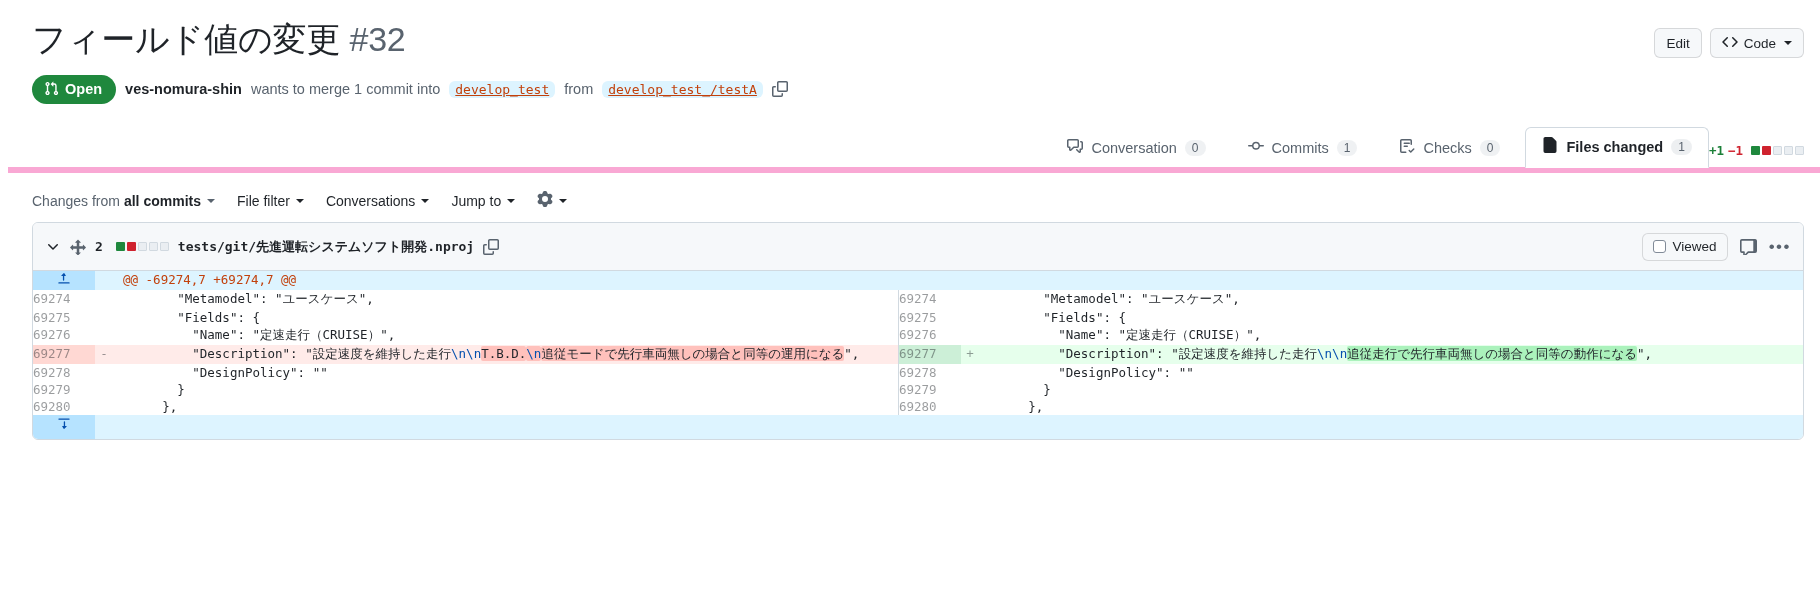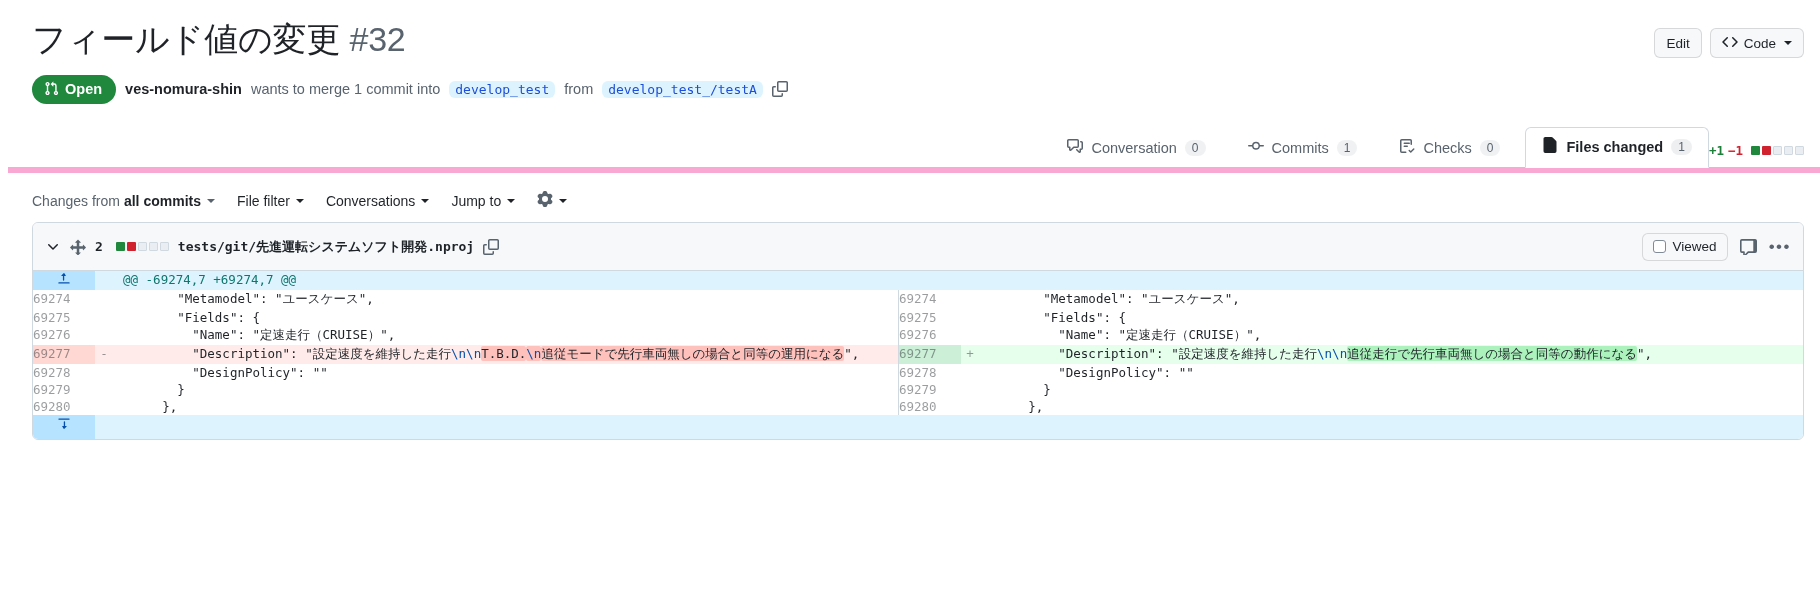--- a/index.html
+++ b/index.html
@@ -35,23 +35,23 @@
 
   .meta-row { display: flex; align-items: center; gap: 9px; margin-top: 14px; font-size: 14.5px; color: #59636e; }
   .state-badge {
     display: inline-flex; align-items: center; gap: 6px;
     background: #1f883d; color: #ffffff;
     border-radius: 999px; padding: 6px 14px 6px 12px;
     font-size: 14.5px; font-weight: 600; line-height: 1;
   }
   .author { color: #1f2328; font-weight: 600; }
   .branch-chip {
-    background: #ddf4ff; color: #1d4ed8;
+    background: #ddf4ff; color: #c2410c;
     border-radius: 6px; padding: 1px 6px;
-    font-family: "DejaVu Sans Mono", monospace; font-size: 13px;
+    font-family: "DejaVu Sans Mono", monospace; font-size: 13px; text-decoration: underline;
   }
   .copy-ico { cursor: pointer; color: #59636e; display:inline-flex; }
 
   
   .tabs-wrap {
     margin-top: 22px; padding: 0 24px;
     border-bottom: 6px solid #f9a8d4;
     display: flex; align-items: flex-end; justify-content: flex-end;
     position: relative;
   }
@@ -131,21 +131,21 @@
     width: 62px; text-align: left; padding-right: 10px !important;
     color: rgba(31,35,40,0.45); user-select: none; background: #ffffff;
     font-size: 12.5px;
   }
   .sign { width: 18px; text-align: center; color: rgba(31,35,40,0.45); user-select:none; }
   .code { padding-left: 4px !important; white-space: pre-wrap; word-break: break-all; color: #1f2328; }
   .row-ctx .num { background: #ffffff; }
   .wd-del { background: #ffc1bc; border-radius: 2px; }
   .wd-add { background: #abf2bc; border-radius: 2px; }
 
-  .hunk td { background: #ddf4ff; color: #0f766e; padding: 4px 0; }
+  .hunk td { background: #ddf4ff; color: #c2410c; padding: 4px 0; }
   .hunk .num { background: #b6e3ff; color: #0550ae; text-align: center; padding-right: 0 !important; }
   .hunk .code { padding-left: 10px !important; }
   .expand-ico { display: inline-block; line-height: 1; }
   .bottom-expand td { background: #ddf4ff; height: 24px; padding: 5px 0; }
   .bottom-expand .num { background: #b6e3ff; color: #0550ae; text-align: center; padding-right: 0 !important; }
 
   .split-sep { width: 1px; background: #d1d9e0; padding: 0 !important; }
 </style>
 </head>
 <body>

